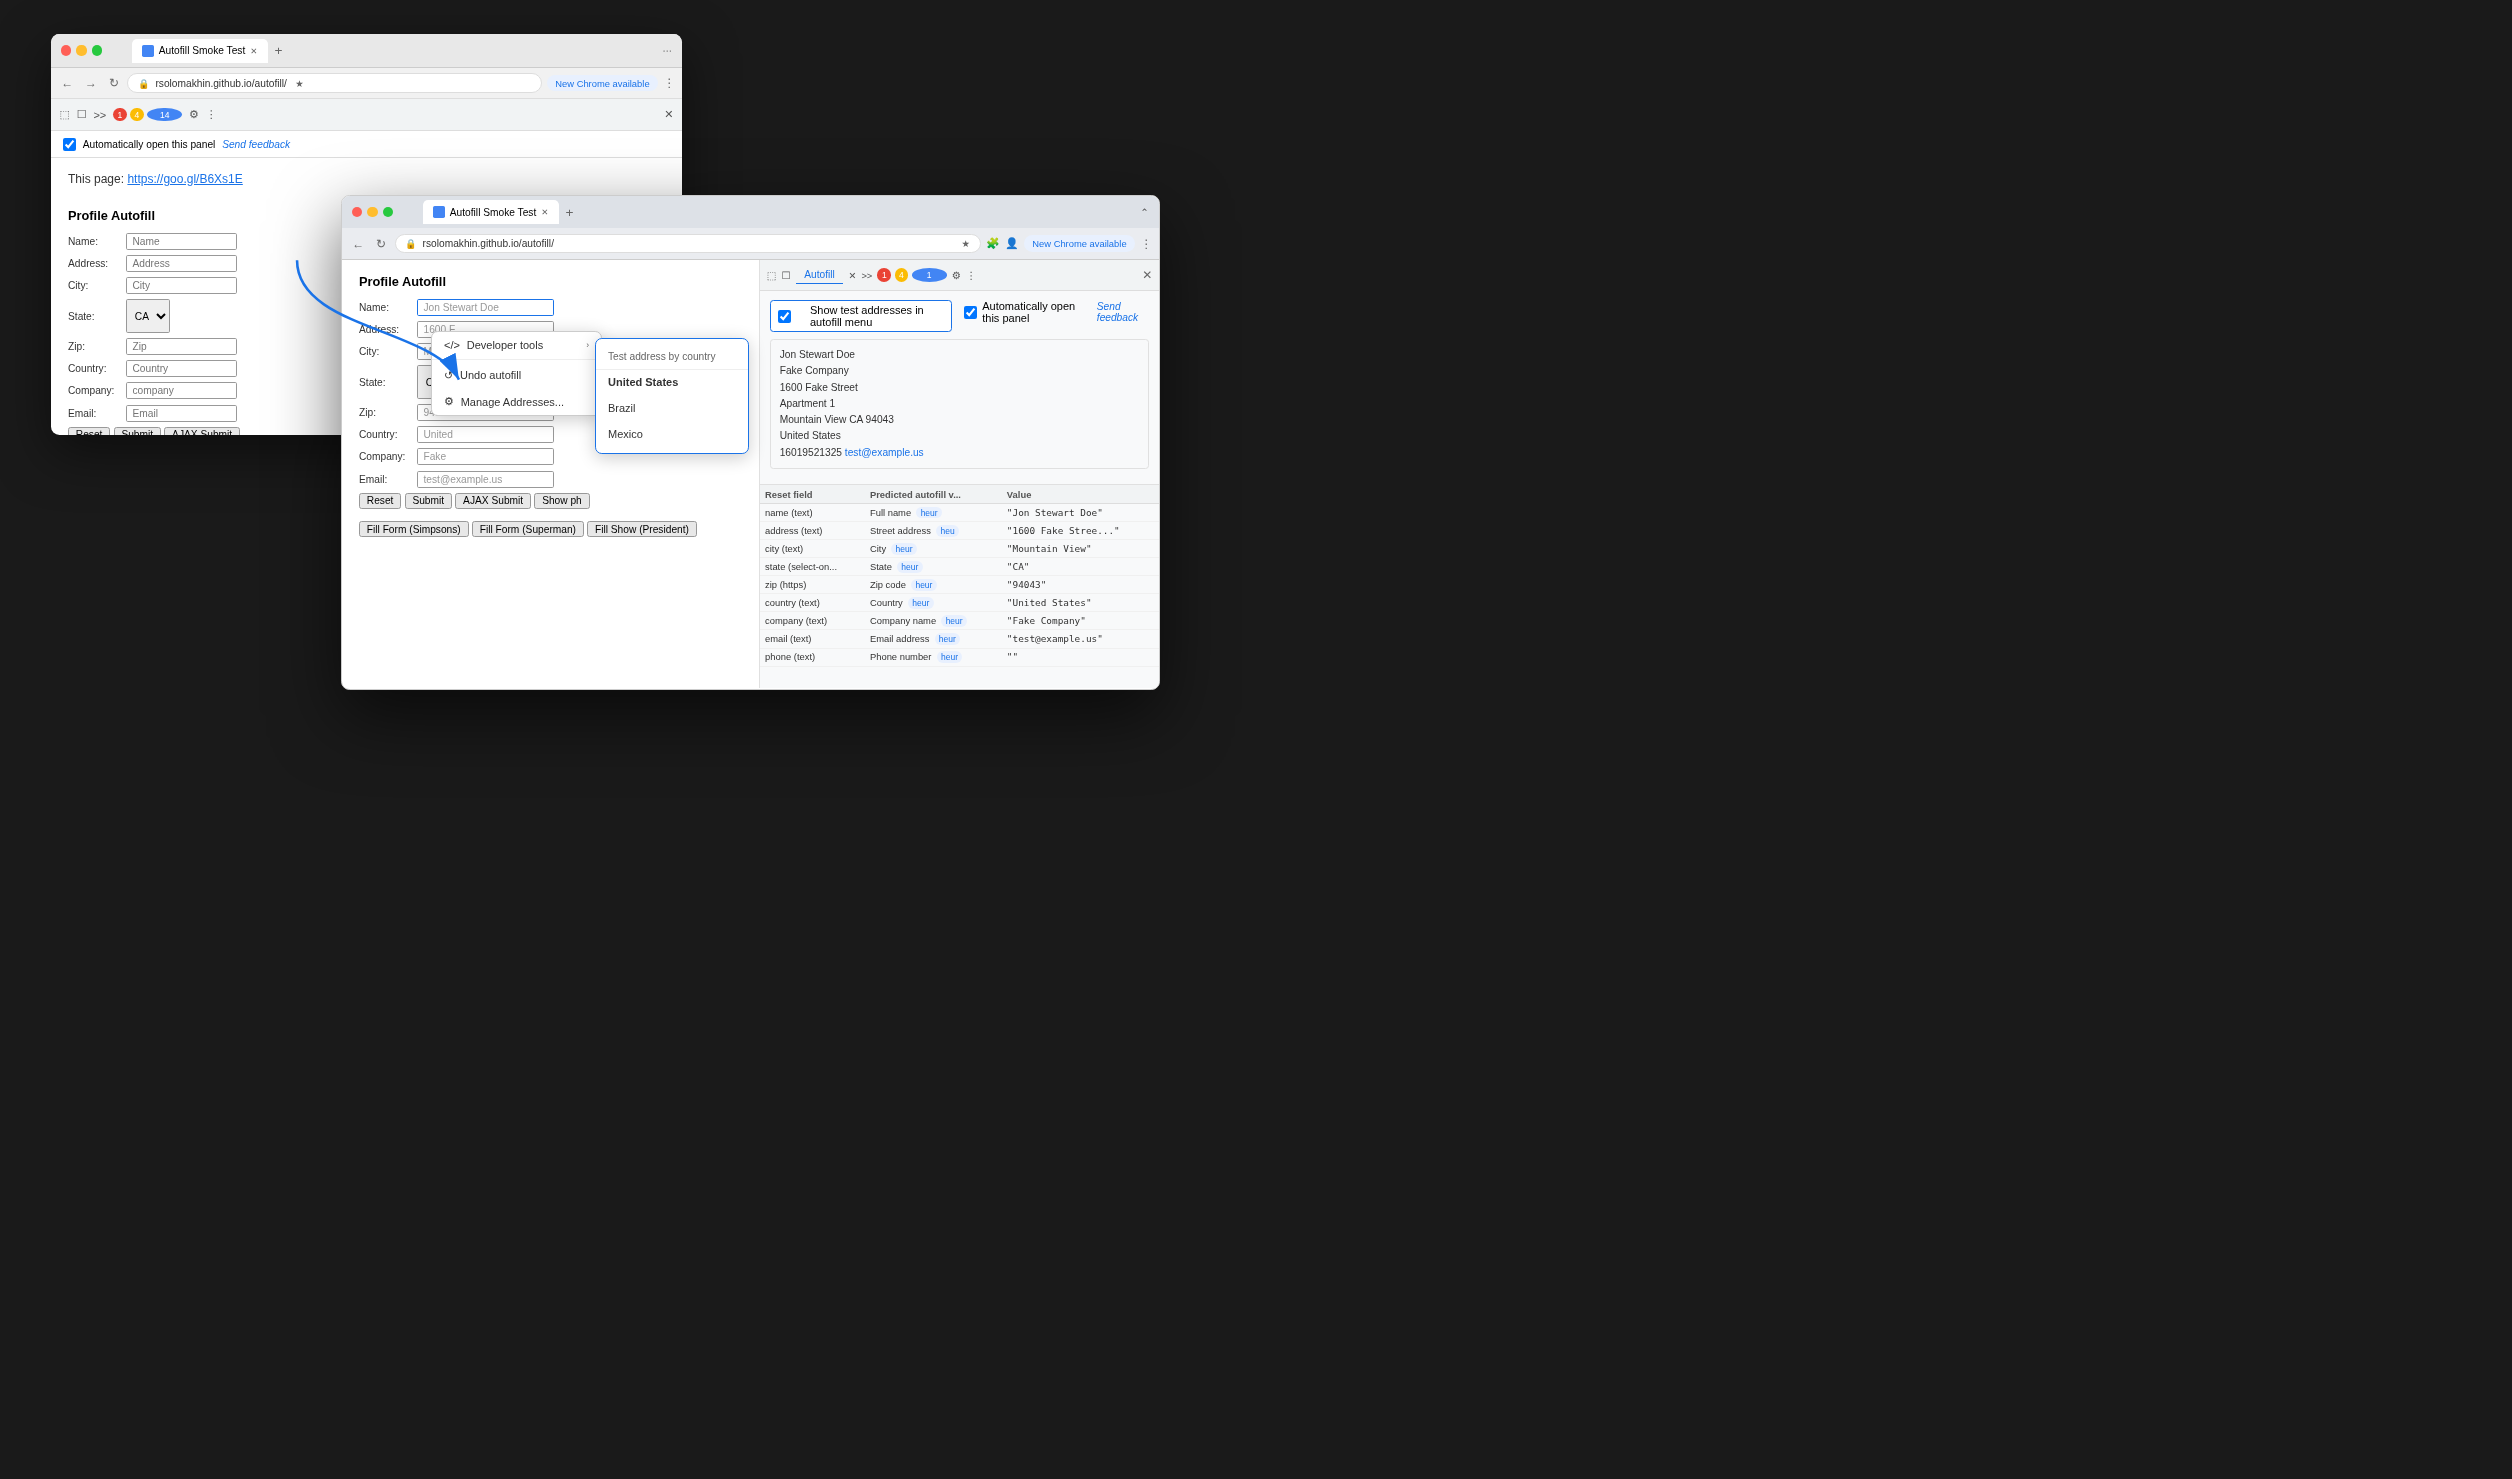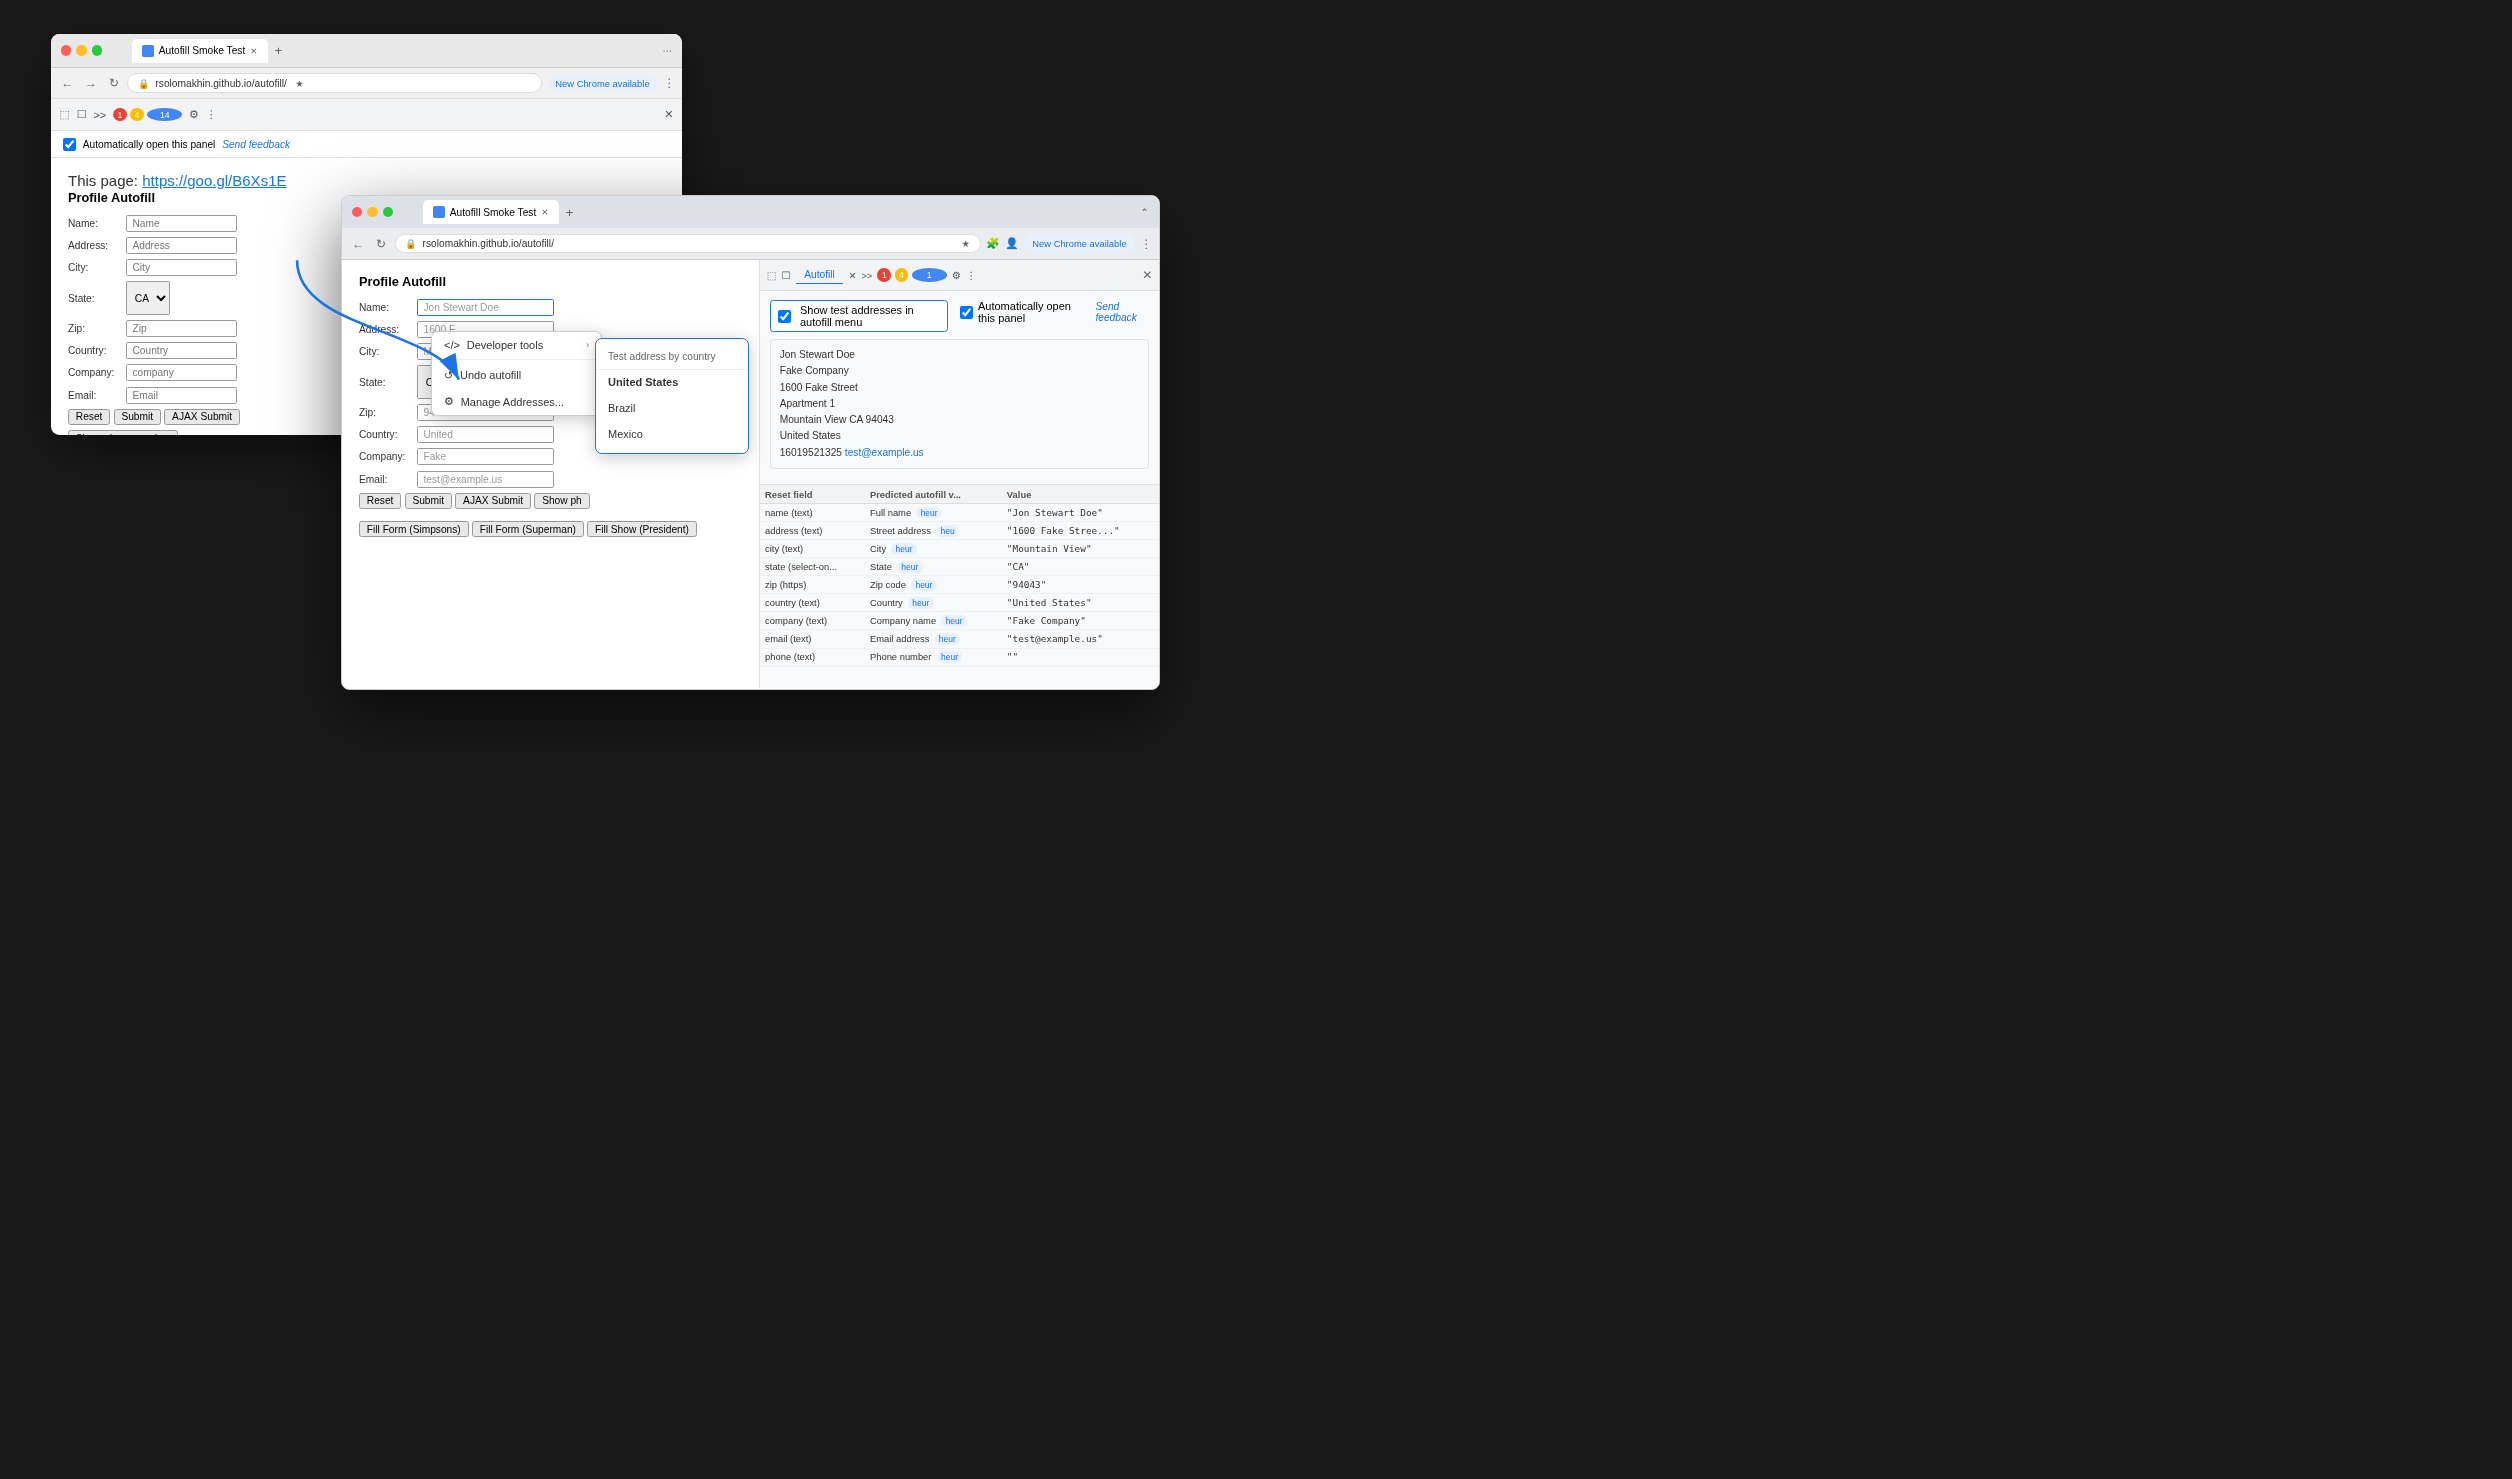--- a/index.html
+++ b/index.html
@@ -86,21 +86,21 @@
       border-radius: 10.2px;
       padding: 2.6px 8.5px;
       font-size: 9.4px;
       color: #1a73e8;
       margin-left: auto;
     }
     .page-content-back {
       padding: 13.7px 17px;
       overflow: hidden;
     }
-    .page-link { font-size: 15px; color: #333; margin-bottom: 1px; }
+    .page-link { font-size: 12px; color: #333; margin-bottom: 22px; }
     .page-link a { color: #1a73e8; text-decoration: underline; }
     .form-title { font-weight: bold; font-size: 12.8px; margin-bottom: 10.2px; }
     .form-row { display: flex; align-items: center; margin-bottom: 5.1px; font-size: 10.2px; gap: 3.4px; }
     .form-row label { min-width: 55px; color: #333; font-weight: 500; }
     .form-input {
       border: 0.9px solid #999;
       border-radius: 1.7px;
       padding: 1.7px 5.1px;
       font-size: 10.2px;
       height: 17px;
@@ -309,21 +309,21 @@
       z-index: 200;
     }
 
     
     .checkbox-highlight {
       border: 1.7px solid #1a73e8;
       border-radius: 3.4px;
       padding: 3.4px 6.8px;
       display: inline-flex;
       align-items: center;
-      gap: 9px;
+      gap: 19px;
       background: #fff;
     }
 
     
     .dt-icons { display: flex; align-items: center; gap: 3.4px; }
     .dt-badge-red { background: #ea4335; color: #fff; border-radius: 50%; width: 13.7px; height: 13.7px; font-size: 8.5px; display: flex; align-items: center; justify-content: center; }
     .dt-badge-yellow { background: #fbbc04; color: #fff; border-radius: 50%; width: 13.7px; height: 13.7px; font-size: 8.5px; display: flex; align-items: center; justify-content: center; }
     .dt-badge-blue { background: #4285f4; color: #fff; border-radius: 50%; width: 35px; height: 13.7px; font-size: 8.5px; display: flex; align-items: center; justify-content: center; }
 
     

